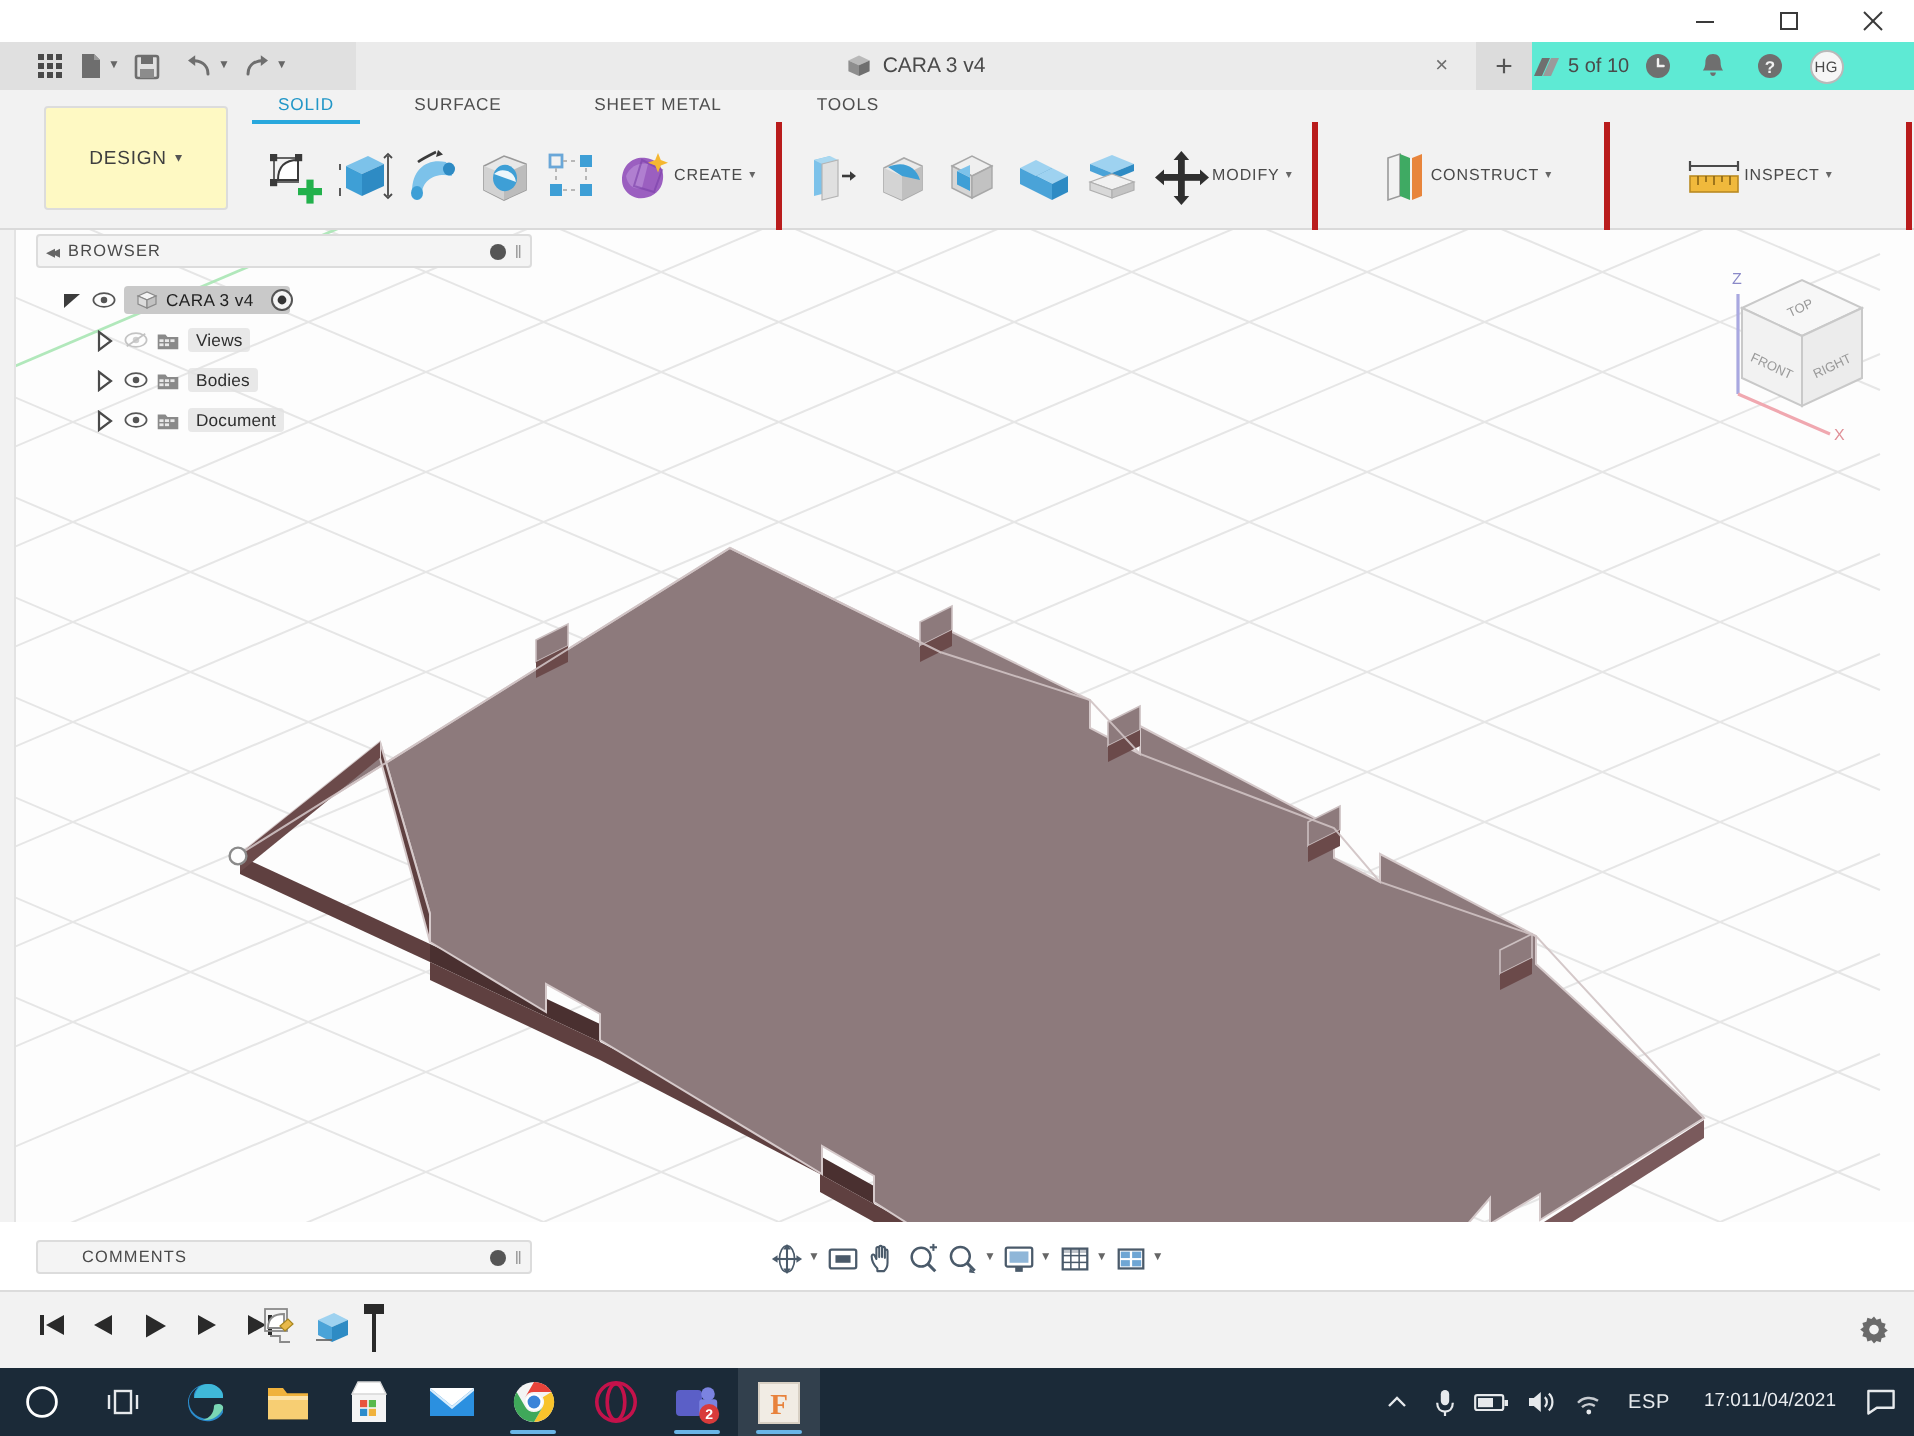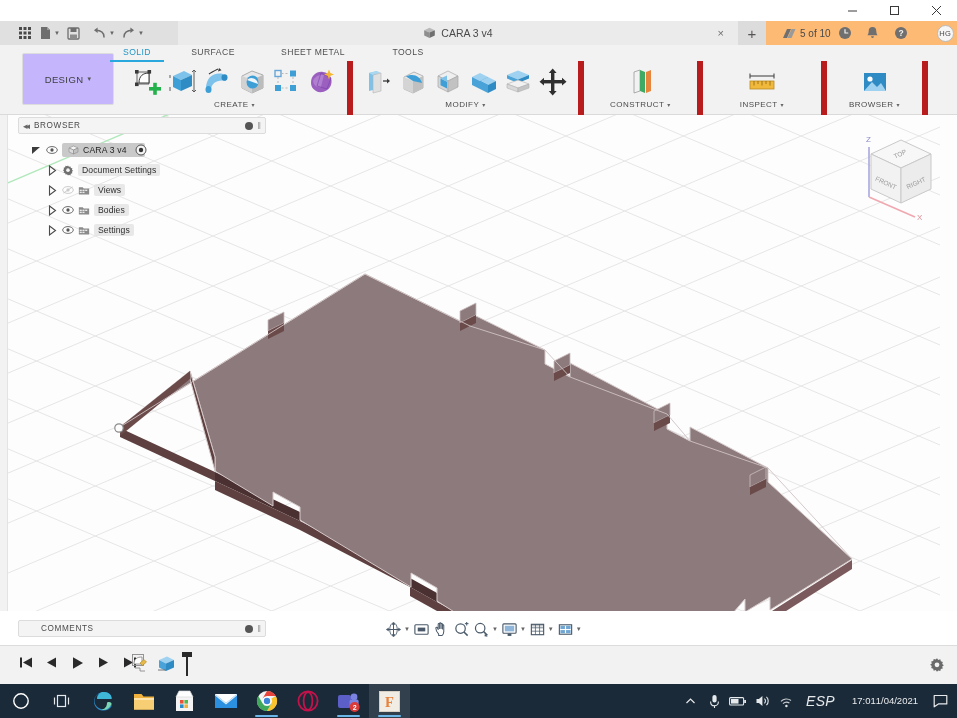--- a/index.html
+++ b/index.html
@@ -53,63 +53,63 @@
   .doc-tab .tabtitle { display:flex; align-items:center; gap:5px; }
   .tab-close {
     position:absolute; right:14px; top:50%; transform:translateY(-50%);
     font-size:11px; color:#6f6f6f;
   }
   .newtab {
     width:28px; background:#dcdcdc; display:flex; align-items:center;
     justify-content:center; color:#555; font-size:15px; font-weight:300;
   }
   .rightcluster {
-    flex:1; display:flex; align-items:center; gap:0px; padding-left:16px;
-    background:#fdba74;
+    flex:1; display:flex; align-items:center; gap:0px; padding-left:0;
+    background:#5eead4;
   }
   .jobs { display:flex; align-items:center; gap:3px; font-size:10px; color:#4a4a4a; }
   .rc-icon { width:28px; height:24px; display:flex; align-items:center; justify-content:center; color:#5d5d5d; }
   .avatar {
     width:17px; height:17px; border-radius:50%; border:1px solid #b9b9b9;
     background:#f6f6f6; font-size:7.5px; color:#4a4a4a; display:flex;
-    align-items:center; justify-content:center; margin-left:22px; letter-spacing:.2px;
+    align-items:center; justify-content:center; margin-left:6px; letter-spacing:.2px;
   }
 
   
   .ribbon {
     position:absolute; left:0; top:45px; width:957px; height:70px;
     background:#f2f2f2; border-bottom:1px solid #dadada;
   }
   .ribbon-tabs {
-    position:absolute; left:106px; top:0; height:16px; display:flex; gap:0px;
+    position:absolute; left:122px; top:0; height:16px; display:flex; gap:0px;
   }
   .rtab {
     font-size:8.6px; letter-spacing:.45px; color:#4e4e4e; padding:2px 0 2px 0;
     text-align:center; position:relative;
   }
   .rtab.active { color:#2196c7; }
   .rtab.active:after {
     content:""; position:absolute; left:4px; right:4px; bottom:-1px;
     height:2px; background:#29a8dd;
   }
   .design-box {
     position:absolute; left:22px; top:8px; width:92px; height:52px;
-    border:1px solid #dcdcdc; background:#c4b5fd; border-radius:2px;
+    border:1px solid #dcdcdc; background:#fef9c3; border-radius:2px;
     display:flex; align-items:center; justify-content:center; gap:4px;
     font-size:9.5px; color:#3f3f3f; letter-spacing:.4px;
   }
   .ribbon-body {
     position:absolute; left:122px; top:16px; right:0; height:54px;
     display:flex; align-items:flex-start;
   }
   .rgroup {
-    height:54px; display:flex; flex-direction:column; align-items:center;
+    height:54px; display:flex; flex-direction:row; align-items:center;
     justify-content:flex-start; position:relative; padding:0 6px;
   }
-  .rgroup + .rgroup { border-left:6px solid #b91c1c; }
+  .rgroup + .rgroup { border-left:3px solid #b91c1c; }
   .rg-icons { display:flex; align-items:center; gap:5px; height:40px; padding-top:1px;}
   .rg-label {
     font-size:8px; letter-spacing:.45px; color:#4a4a4a; display:flex;
     align-items:center; gap:3px; line-height:1;
   }
   .rg-label .cc { font-size:6px; color:#666; }
   .ico { width:30px; height:30px; display:block; }
 
   
   .canvas {
@@ -190,21 +190,21 @@
     width:41px; height:34px; display:flex; align-items:center; justify-content:center;
     position:relative;
   }
   .tb-item.active { background:#32404d; }
   .tb-item.active:after, .tb-item.running:after {
     content:""; position:absolute; bottom:1px; left:9px; right:9px; height:2px;
     background:#6ab6e8; border-radius:1px;
   }
   .tray { margin-left:auto; display:flex; align-items:center; height:34px; padding-right:4px; gap:0px; }
   .tray-ico { width:24px; height:34px; display:flex; align-items:center; justify-content:center; color:#e6e9ec; }
-  .tray-lang { font-size:14px; color:#e6e9ec; padding:0 8px; letter-spacing:.3px;font-style:italic;}
+  .tray-lang { font-size:10px; color:#e6e9ec; padding:0 8px; letter-spacing:.3px;}
   .clock {
     display:flex; flex-direction:row; align-items:center; justify-content:center;
     color:#e9ecef; font-size:9.5px; line-height:12px; padding:0 9px; height:46px;
   }
   .notif { width:26px; height:34px; display:flex; align-items:center; justify-content:center; }
 </style>
 </head>
 <body>
 
 <div id="app">
@@ -814,34 +814,20 @@
         <span>CARA 3 v4</span>
       </span>
       <span class="tw" style="margin-left:-14px;">
         <svg width="12" height="12" viewBox="0 0 12 12">
             <circle cx="6" cy="6" r="5" fill="#f4f4f4" stroke="#555" stroke-width="1"></circle>
             <circle cx="6" cy="6" r="2.2" fill="#333"></circle>
           </svg>
       </span>
     </div>
 
-    <div class="trow" style="padding-left:18px;">
-      <span class="tw">
-        <svg width="9" height="11" viewBox="0 0 9 11">
-            <path d="M1.5 1 L7.5 5.5 L1.5 10 Z" fill="none" stroke="#4a4a4a" stroke-width="1.1"></path>
-          </svg>
-      </span>
-      <span class="tw">
-        <svg width="13" height="13" viewBox="0 0 14 14">
-          <path d="M7 1.2 l1.1 1.5 1.8-.5 .4 1.8 1.8 .5 -.5 1.8 1.5 1.1 -1.5 1.1 .5 1.8 -1.8 .5 -.4 1.8 -1.8-.5 L7 12.8 5.9 11.3 4.1 11.8 3.7 10 1.9 9.5 2.4 7.7 .9 6.6 2.4 5.5 1.9 3.7 3.7 3.2 4.1 1.4 5.9 1.9 Z" fill="#6f6f6f"></path>
-          <circle cx="7" cy="6.6" r="2.1" fill="#f4f4f4"></circle>
-        </svg>
-      </span>
-      <span class="label-chip">Document Settings</span>
-    </div>
 
 
     <div class="trow" style="padding-left:18px;">
       <span class="tw">
         <svg width="9" height="11" viewBox="0 0 9 11">
             <path d="M1.5 1 L7.5 5.5 L1.5 10 Z" fill="none" stroke="#4a4a4a" stroke-width="1.1"></path>
           </svg>
       </span>
       <span class="tw">
         <svg class="eye" viewBox="0 0 14 10">
@@ -909,21 +895,21 @@
           <path d="M1 2.2 h4.5 l1.2 1.4 h6.3 v7.2 h-12 Z" fill="#8a8a8a"></path>
           <g fill="#e9e9e9">
               <rect x="2" y="5" width="2.4" height="1.6"></rect>
               <rect x="5.2" y="5" width="2.4" height="1.6"></rect>
               <rect x="8.4" y="5" width="2.4" height="1.6"></rect>
               <rect x="2" y="7.4" width="2.4" height="1.6"></rect>
               <rect x="5.2" y="7.4" width="2.4" height="1.6"></rect>
             </g>
         </svg>
       </span>
-      <span class="label-chip">Settings</span>
+      <span class="label-chip">Document</span>
     </div>
   </div>
 
   <div class="comments">
     <span class="cm-title">COMMENTS</span>
     <span class="bh-right" style="margin-left:auto;display:flex;align-items:center;gap:4px;">
       <span class="dot-btn"></span>
       <span class="grip">‖</span>
     </span>
   </div>

